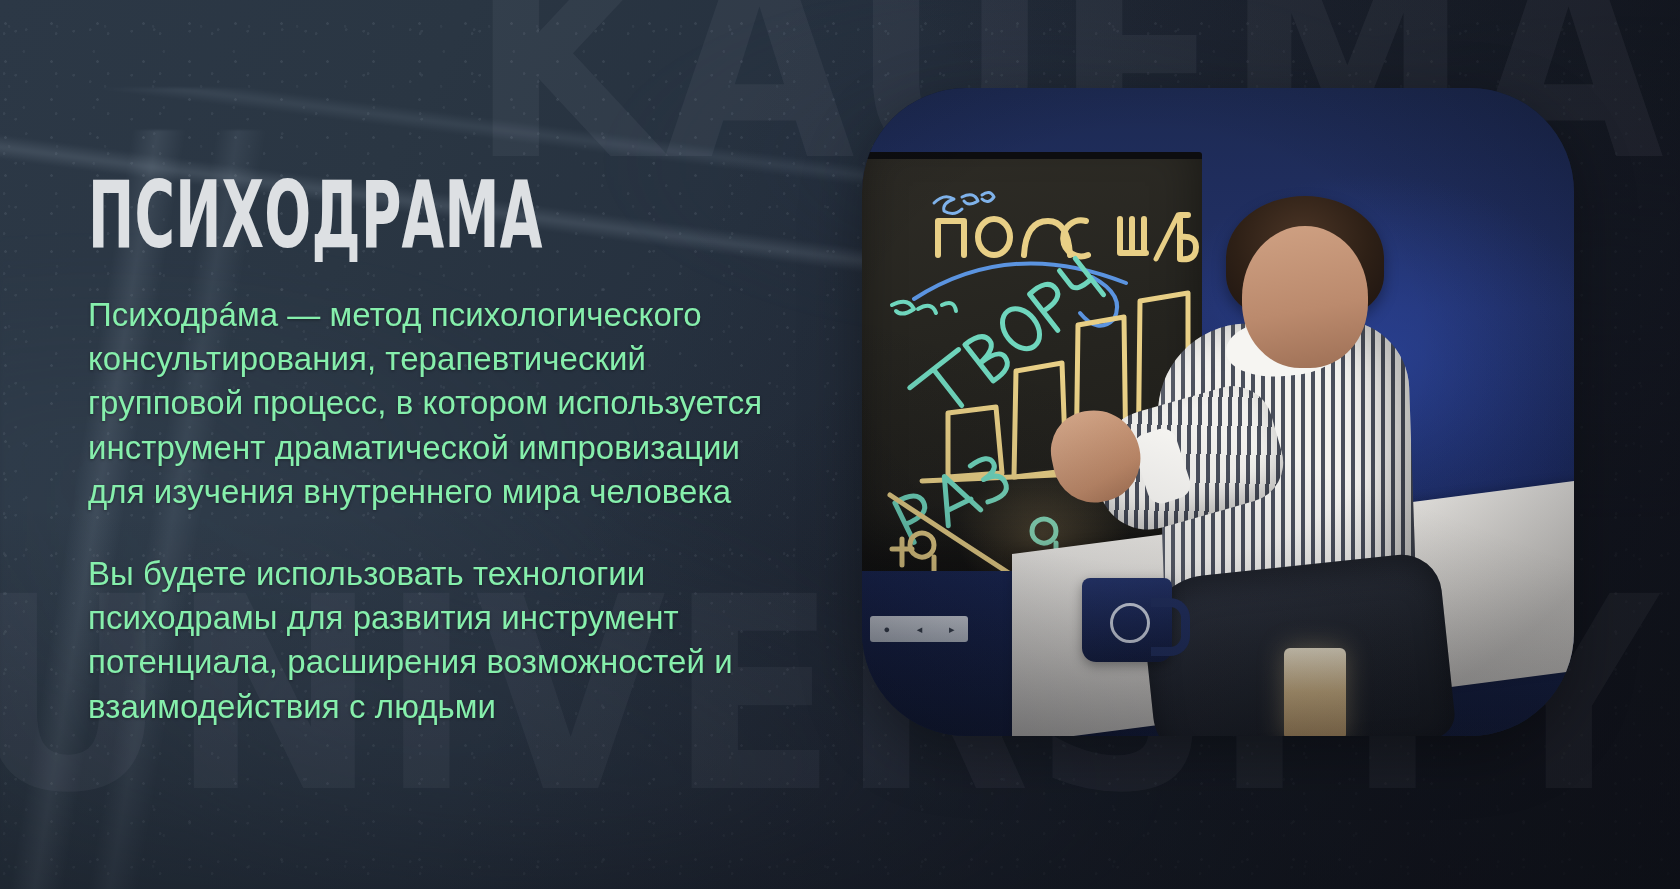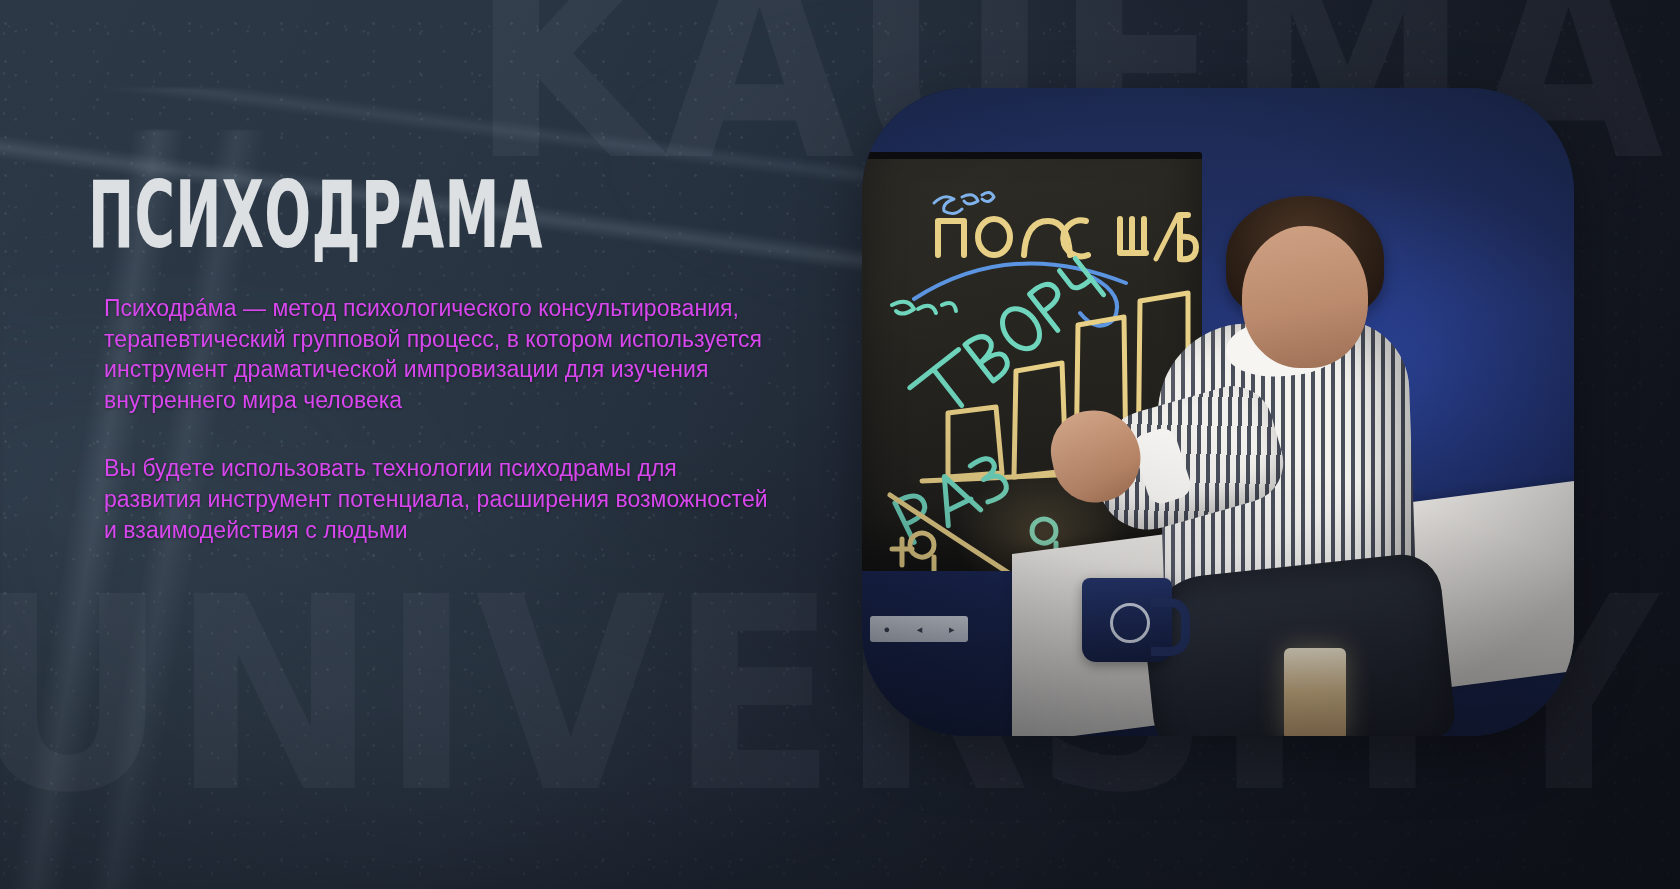--- a/index.html
+++ b/index.html
@@ -143,24 +143,24 @@
     font-size: 92px;
     line-height: .92;
     letter-spacing: .004em;
     color: #dde0e3;
     transform: scaleX(.60);
     transform-origin: left center;
     white-space: nowrap;
   }
 
   .para {
-    margin: 16px;
-    font-size: 23px;
+    margin: 0;
+    font-size: 33px;
     line-height: 1.345;
-    color: #d946ef;
+    color: #86efac;
     letter-spacing: .002em;
     max-width: 690px;
     text-shadow: 0 1px 3px rgba(0,0,0,.38);
   }
   .para + .para { margin-top: 37px; }
 
   
   .photo-card {
     position: absolute;
     left: 862px;

